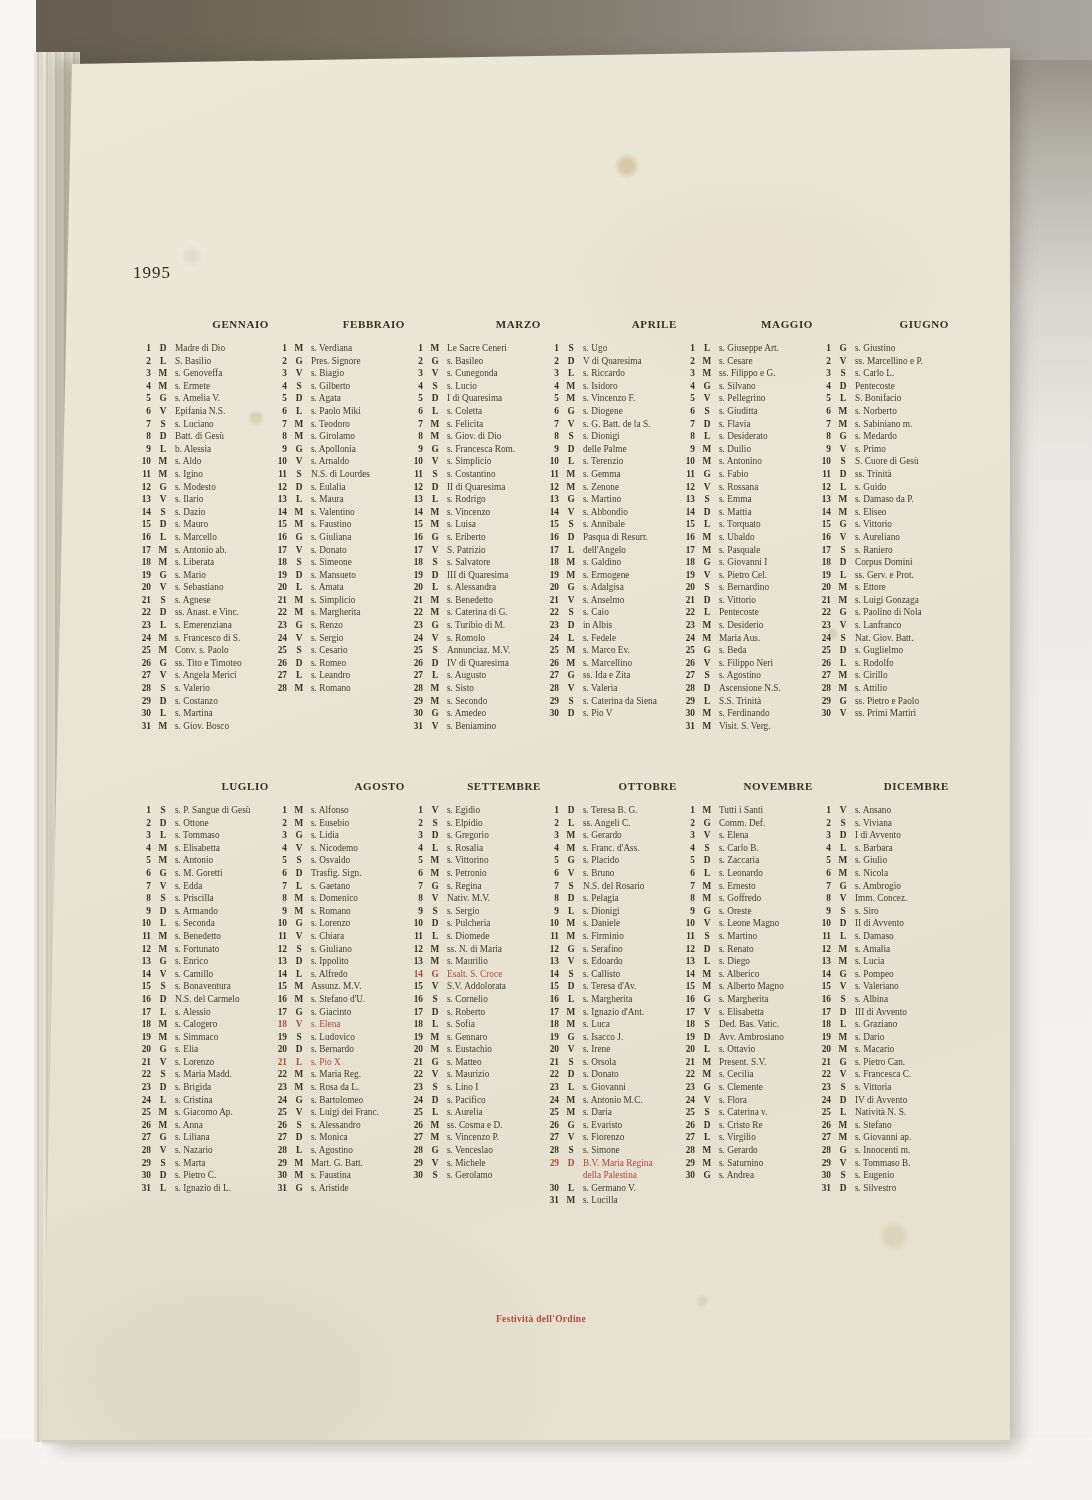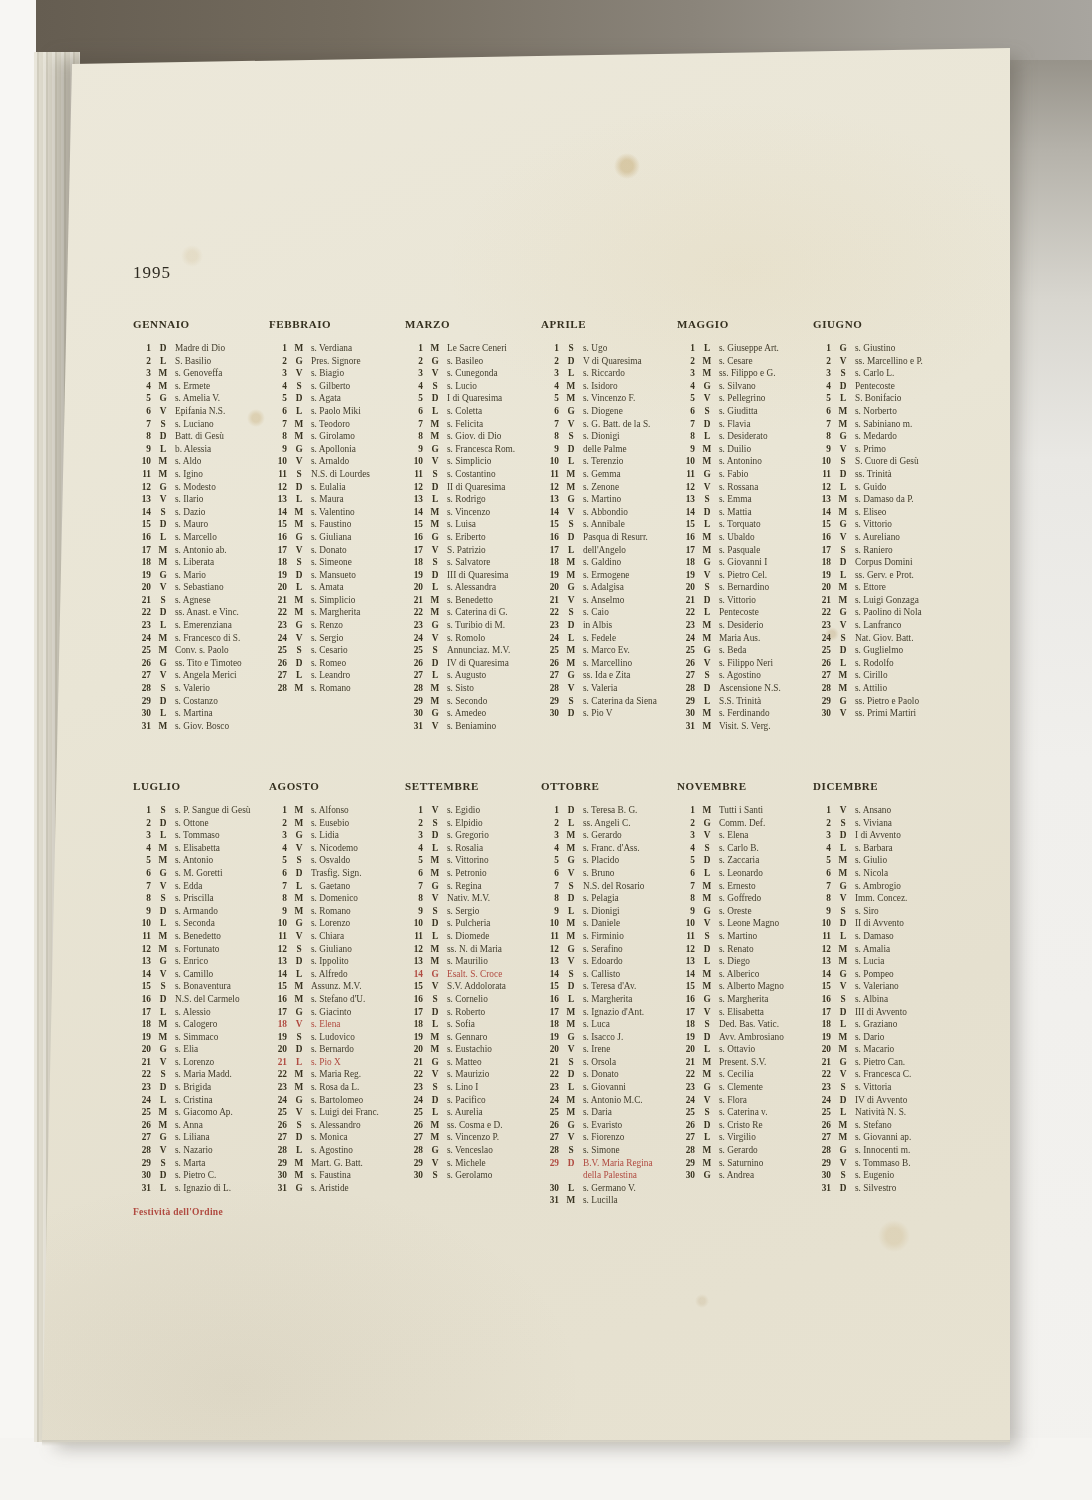--- a/index.html
+++ b/index.html
@@ -35,29 +35,29 @@
   .title{
     position:absolute;left:91px;top:210px;width:816px;text-align:left;
     font-size:17px;letter-spacing:1px;color:#2e2a21;margin-top:7px;
   }
   .month-grid{position:absolute;left:91px;width:816px;display:flex;}
   .grid-1{top:272px;}
   .grid-2{top:734px;}
   .month{width:136px;flex:0 0 136px;}
   .mh{
     font-weight:bold;font-size:11px;letter-spacing:0.6px;color:#35301f;
-    text-align:left;height:13px;margin-bottom:11px;
+    text-align:right;height:13px;margin-bottom:11px;
   }
   .row{display:flex;line-height:12.6px;font-size:9.3px;color:#423d2c;}
   .row .d{width:18px;text-align:right;font-weight:bold;color:#383320;}
   .row .w{width:14px;margin-left:5px;text-align:center;font-weight:bold;color:#383320;}
   .row .t{margin-left:5px;white-space:nowrap;}
   .row.red, .row.red .d, .row.red .w{color:#b04a40;}
   .footer{
-    position:absolute;left:91px;top:1161px;width:816px;text-align:left;
+    position:absolute;left:91px;top:1268px;width:816px;text-align:center;
     font-size:9.5px;font-weight:bold;color:#b04a40;letter-spacing:0.3px;
   }
   .bottom-lip{position:absolute;left:42px;top:1440px;width:968px;height:6px;
     background:linear-gradient(180deg,#cfccc0,rgba(207,204,192,0));}
 </style>
 </head>
 <body>
 
 <div class="bg-left"></div>
 <div class="bg-top"></div>

